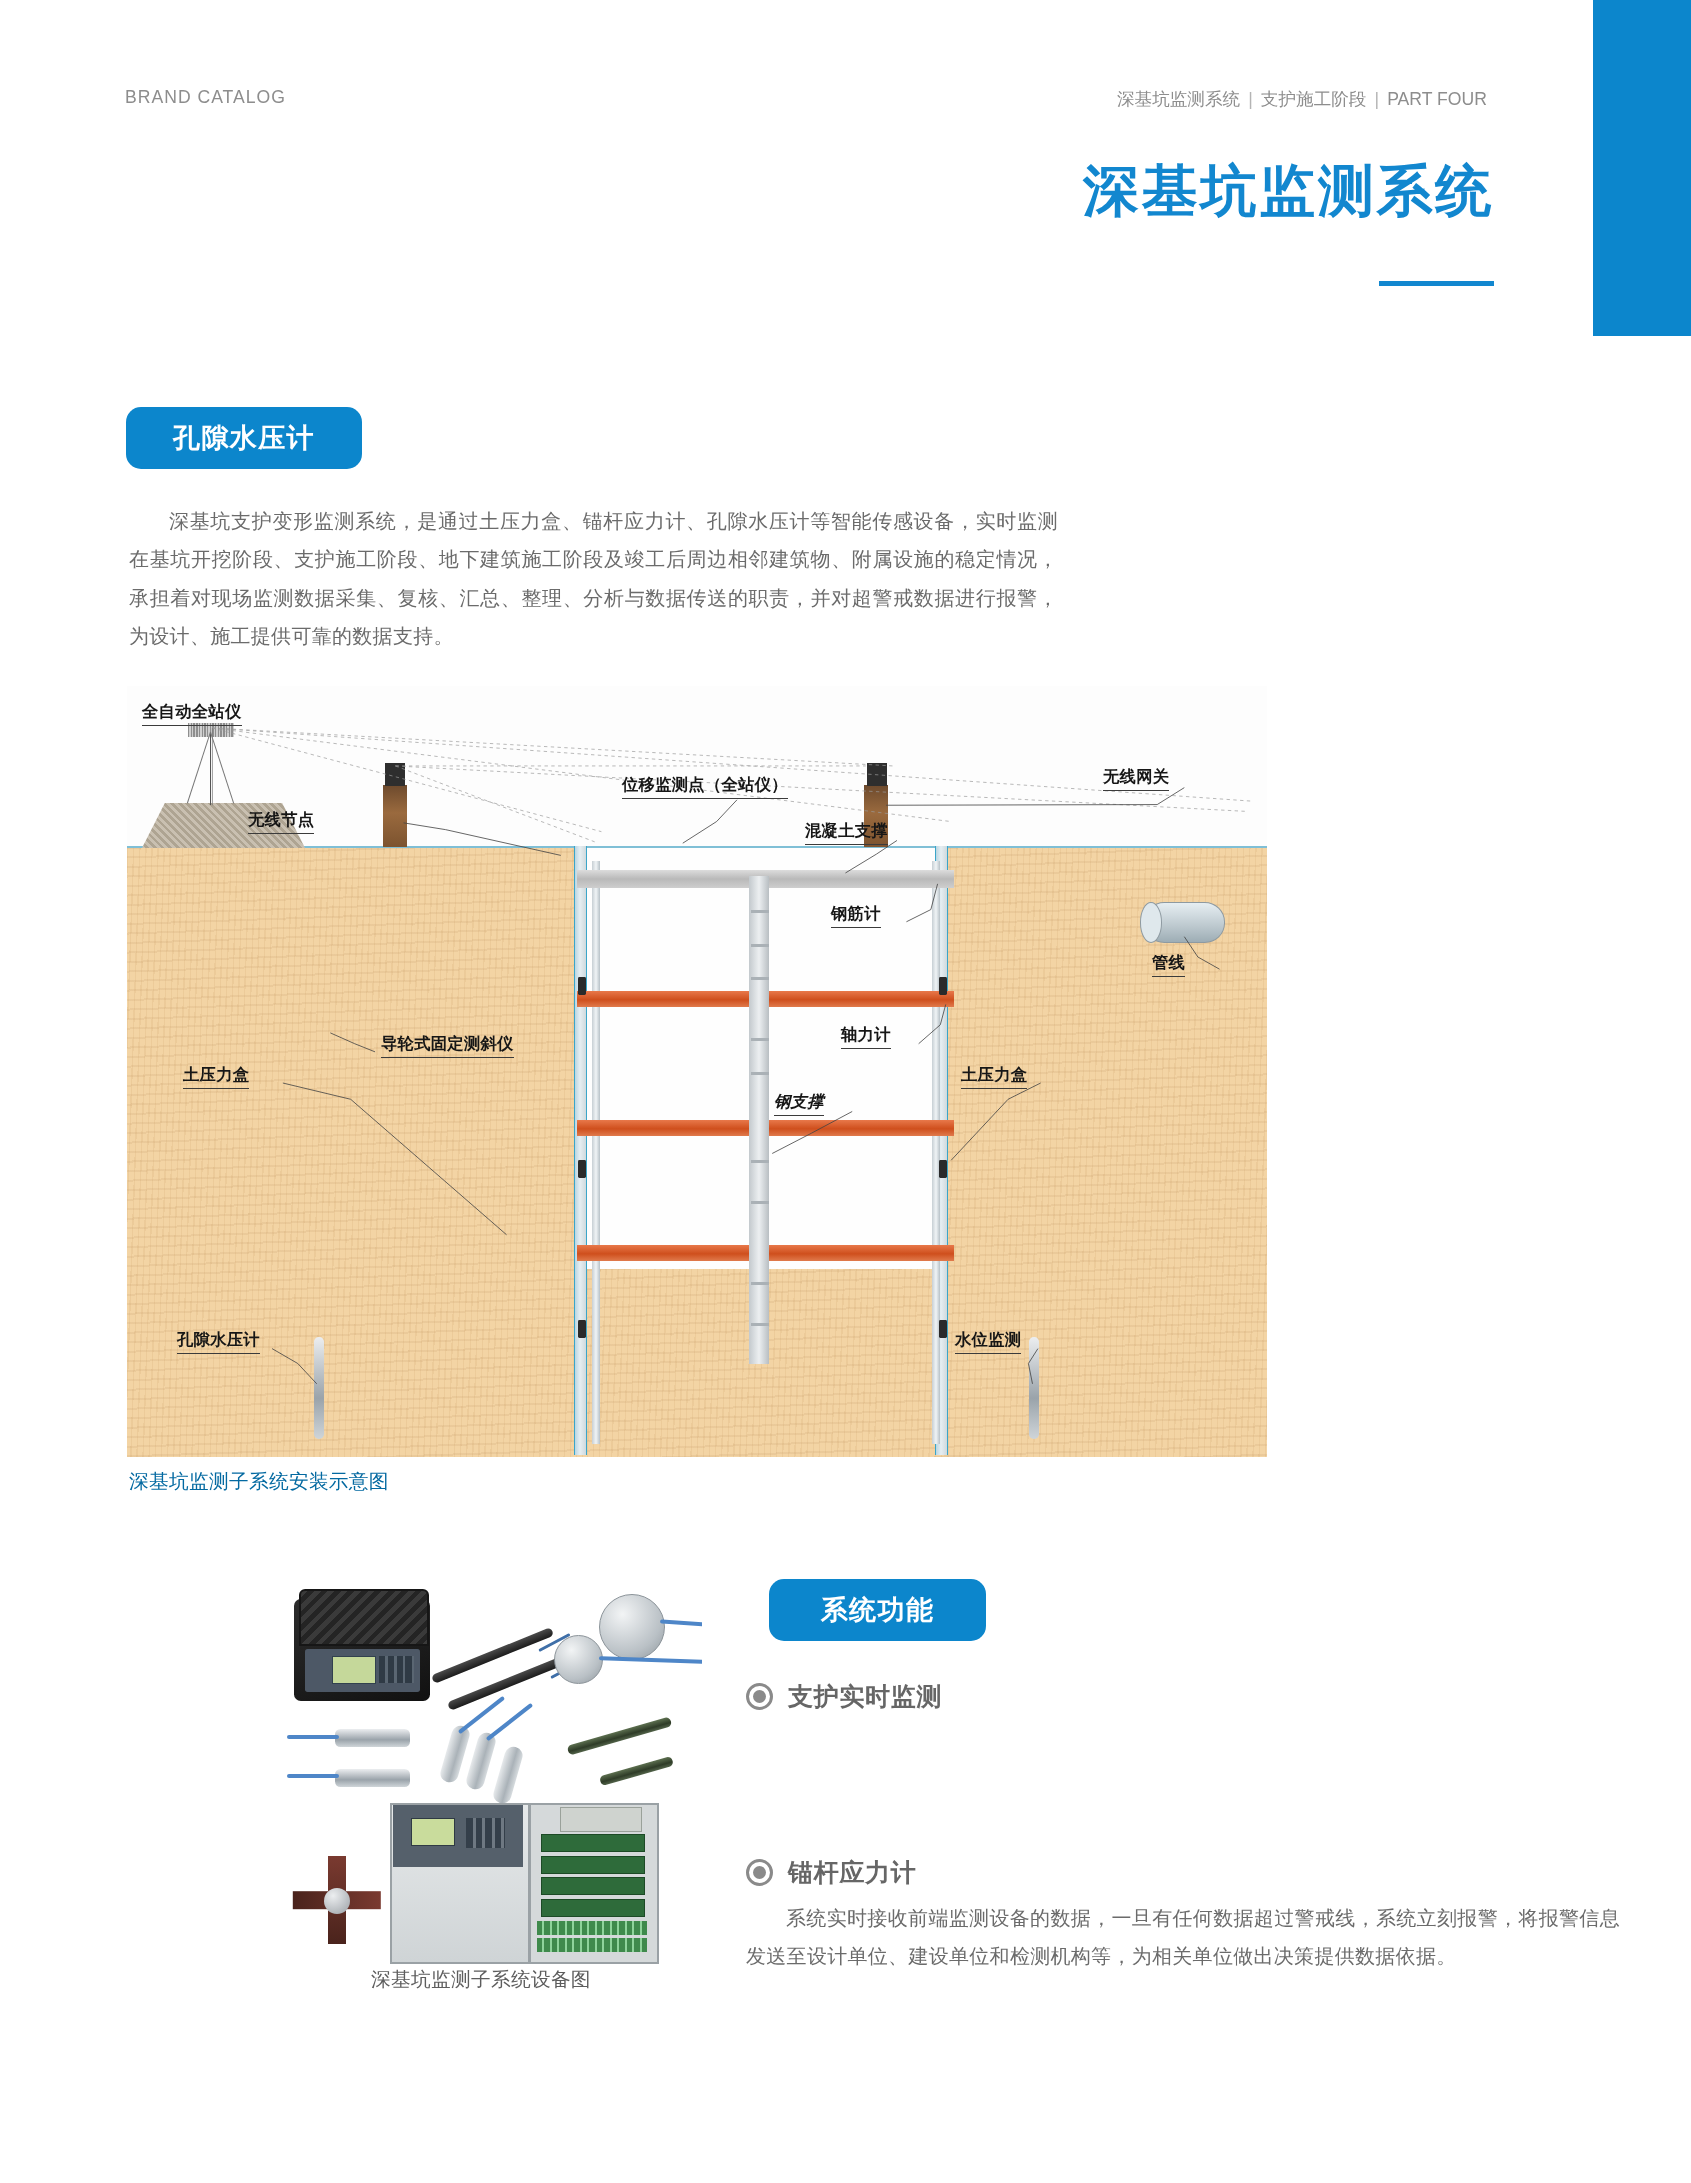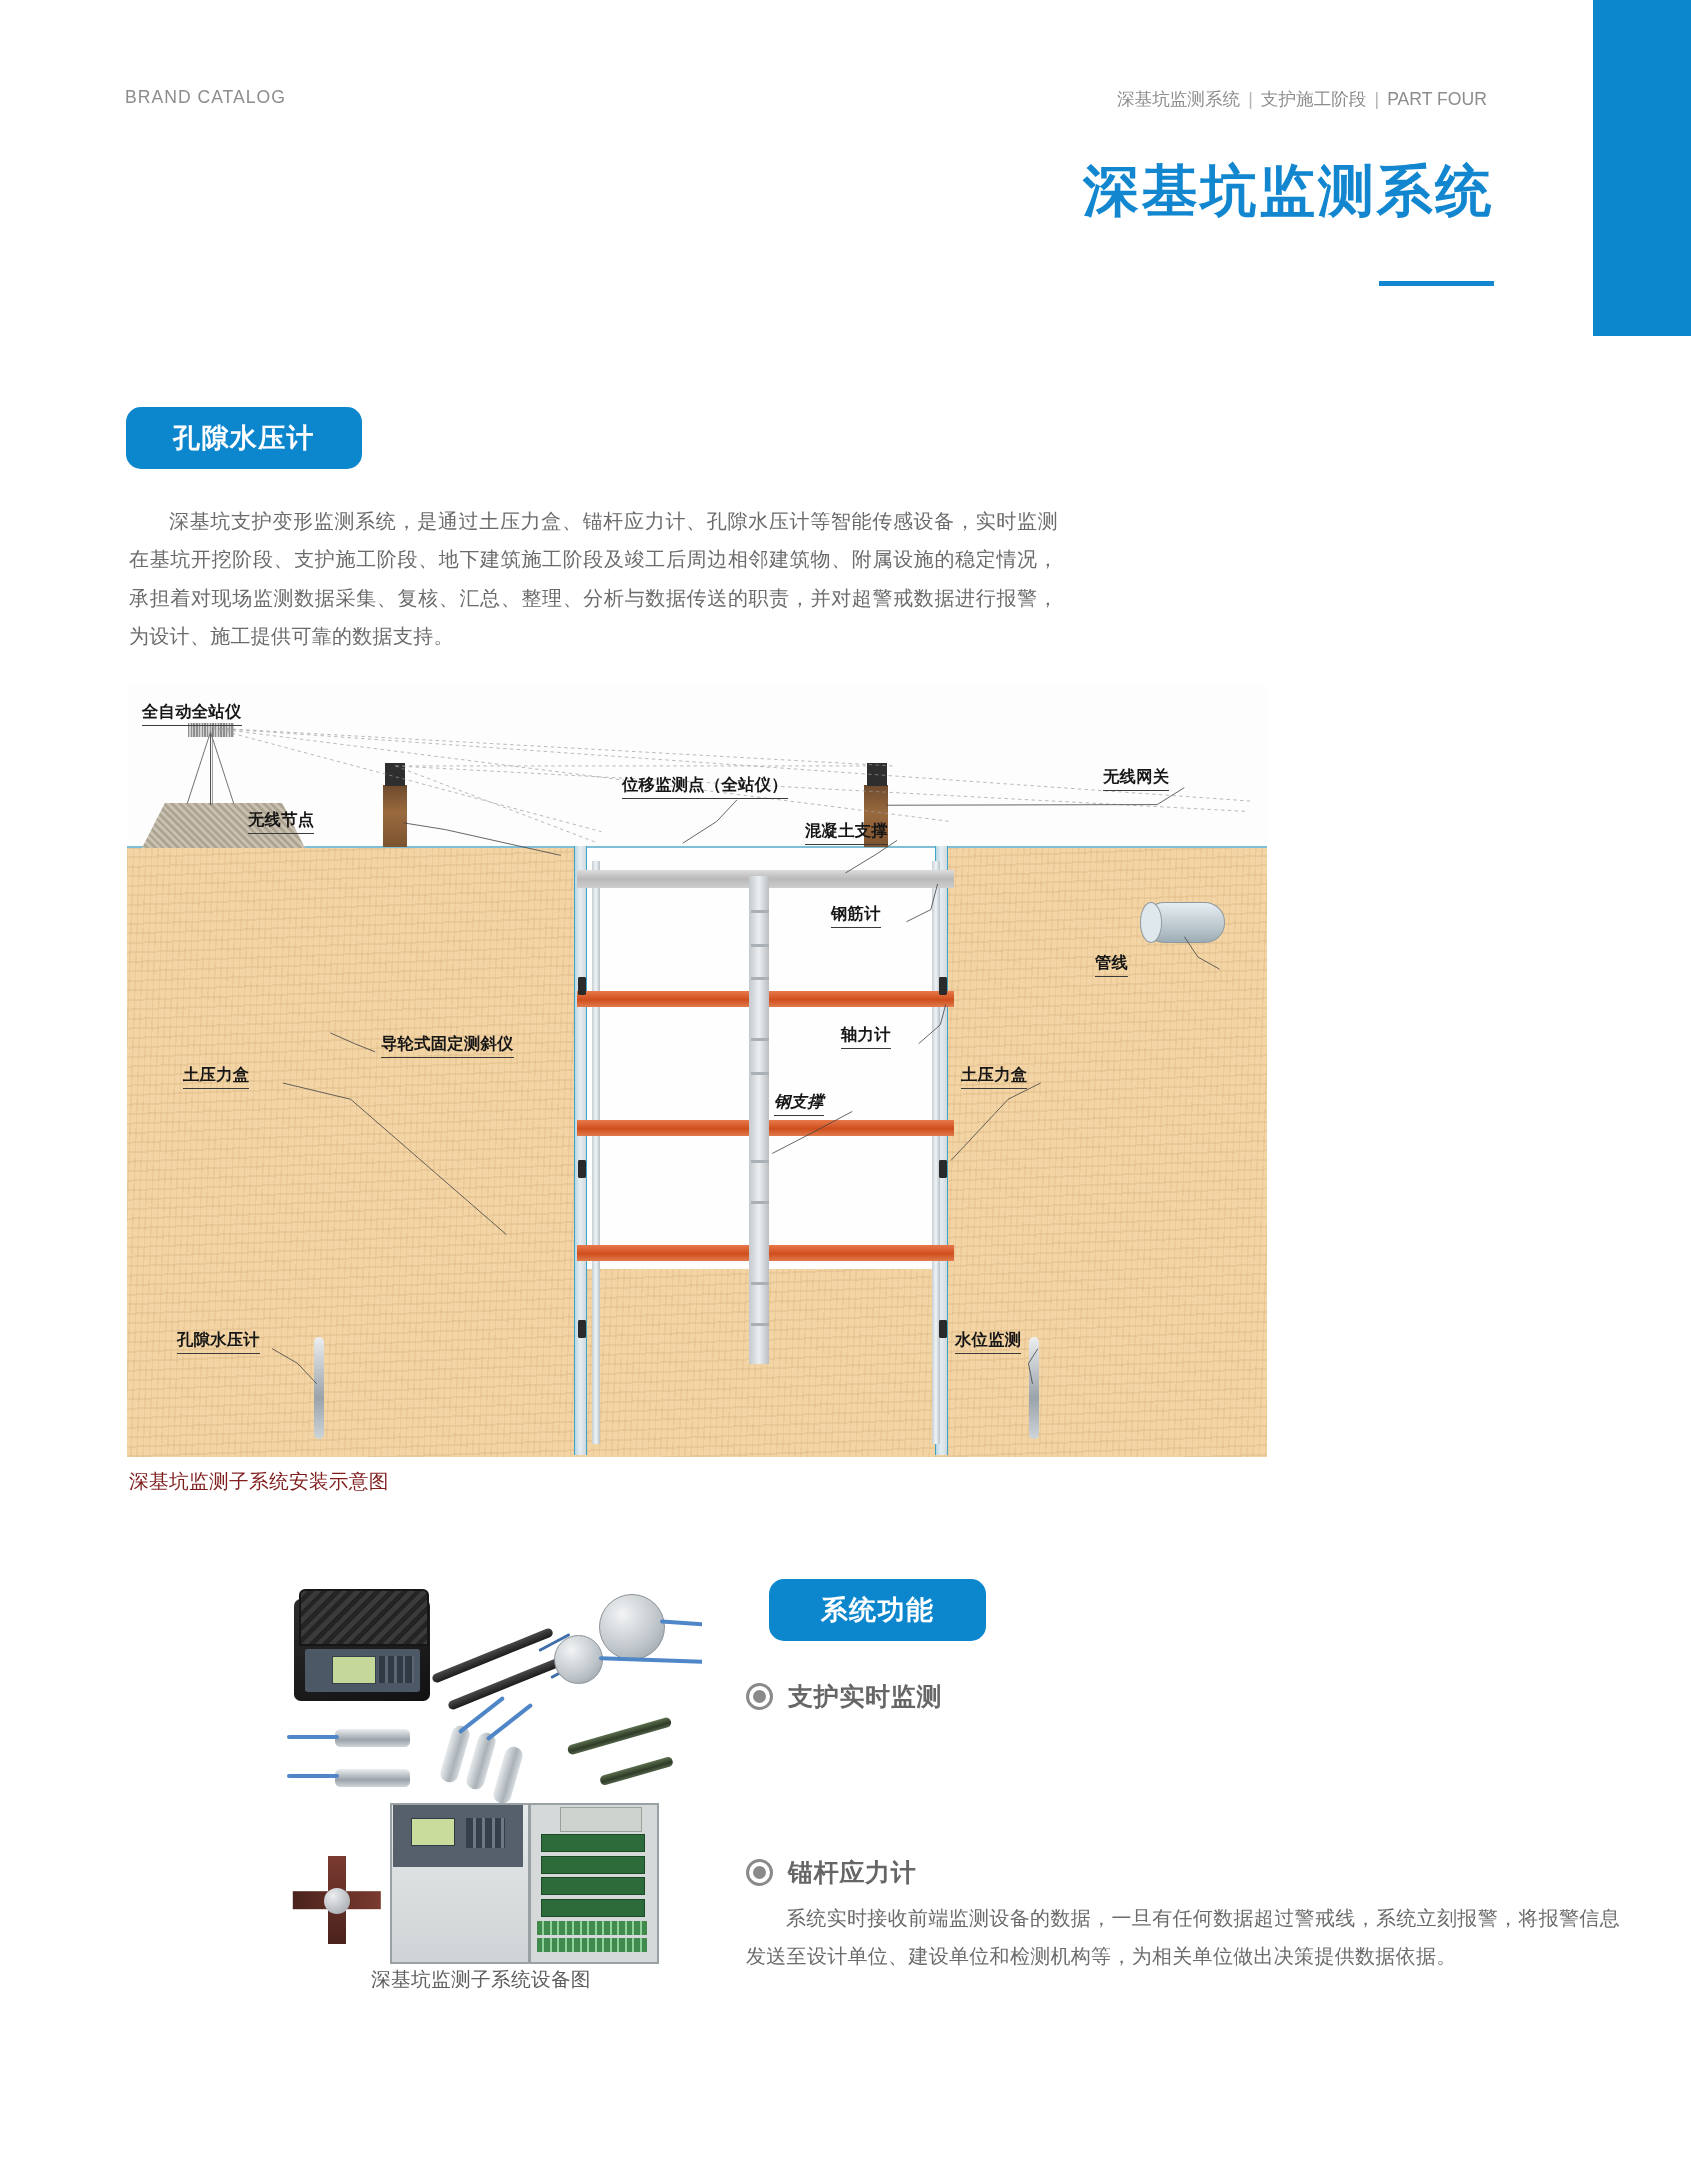--- a/index.html
+++ b/index.html
@@ -125,21 +125,21 @@
   .dg-pipe-end{position:absolute;left:1013px;top:216px;width:20.3px;height:39px;border-radius:50%;
     background:#dfe8ec;border:1.4px solid #8e9aa1;}
   
   .dg-sensor{position:absolute;width:7.5px;height:17.6px;background:#2a2a2a;border-radius:1.4px;}
   
   .dg-lab{position:absolute;font-size:16.3px;font-weight:700;color:#161616;white-space:nowrap;
     letter-spacing:0.3px;}
   .dg-lab::after{content:"";position:absolute;left:0;bottom:-3.4px;width:100%;height:1.4px;background:#3b3b3b;}
   .dg-cap{
     position:absolute;left:129px;top:1468px;
-    font-size:19.7px;color:#7f1d1d;letter-spacing:0.3px;white-space:nowrap;
+    font-size:19.7px;color:#0369a1;letter-spacing:0.3px;white-space:nowrap;
   }
   
   .equip{
     position:absolute;left:275px;top:1579px;width:427px;height:386px;background:#ffffff;
     overflow:hidden;
   }
   .eq-cap{
     position:absolute;left:371px;top:1966px;
     font-size:19.7px;color:#5d5d5d;letter-spacing:0.3px;white-space:nowrap;
   }
@@ -273,21 +273,21 @@
 
   <div class="steel-rod" style="left:187px;top:651px;width:9.5px;height:102px;border-radius:4.7px;"></div>
   <div class="steel-rod" style="left:902px;top:651px;width:9.5px;height:102px;border-radius:4.7px;"></div>
 
   <div class="dg-lab" style="left:15px;top:15px;">全自动全站仪</div>
   <div class="dg-lab" style="left:121px;top:123px;text-align:right;">无线节点</div>
   <div class="dg-lab" style="left:495px;top:88px;">位移监测点（全站仪）</div>
   <div class="dg-lab" style="left:678px;top:134px;">混凝土支撑</div>
   <div class="dg-lab" style="left:976px;top:80px;">无线网关</div>
   <div class="dg-lab" style="left:704px;top:217px;">钢筋计</div>
-  <div class="dg-lab" style="left:968px;top:266px;text-align:center;">管线</div>
+  <div class="dg-lab" style="left:1025px;top:266px;text-align:center;">管线</div>
   <div class="dg-lab" style="left:714px;top:338px;">轴力计</div>
   <div class="dg-lab" style="left:254px;top:347px;">导轮式固定测斜仪</div>
   <div class="dg-lab" style="left:56px;top:378px;">土压力盒</div>
   <div class="dg-lab" style="left:647px;top:405px;font-style:italic;">钢支撑</div>
   <div class="dg-lab" style="left:834px;top:378px;">土压力盒</div>
   <div class="dg-lab" style="left:50px;top:643px;">孔隙水压计</div>
   <div class="dg-lab" style="left:828px;top:643px;">水位监测</div>
 
   <svg class="dg-sight" viewBox="0 0 1682 1138" preserveAspectRatio="none">
     <g stroke="#444" stroke-width="1.2" fill="none">

